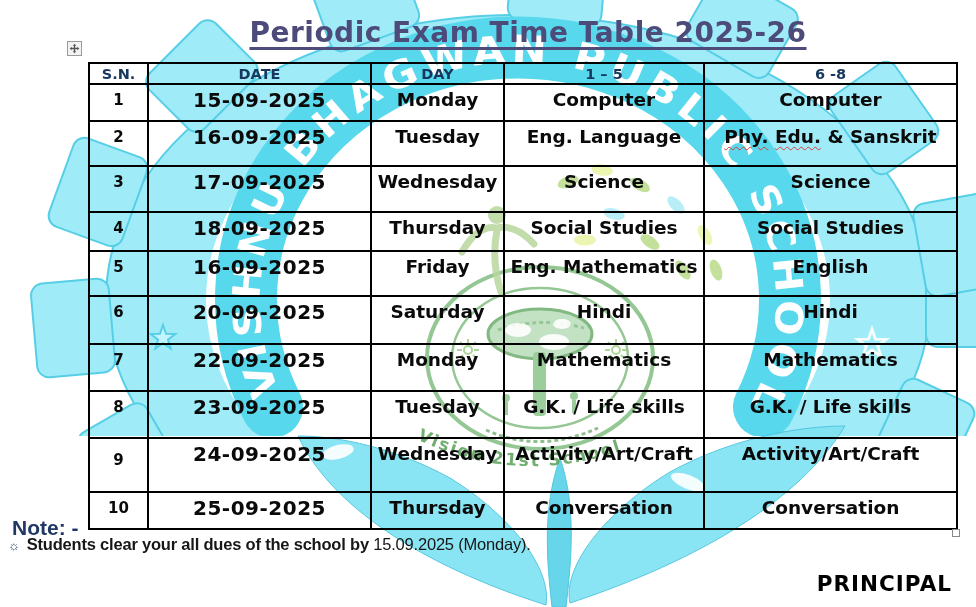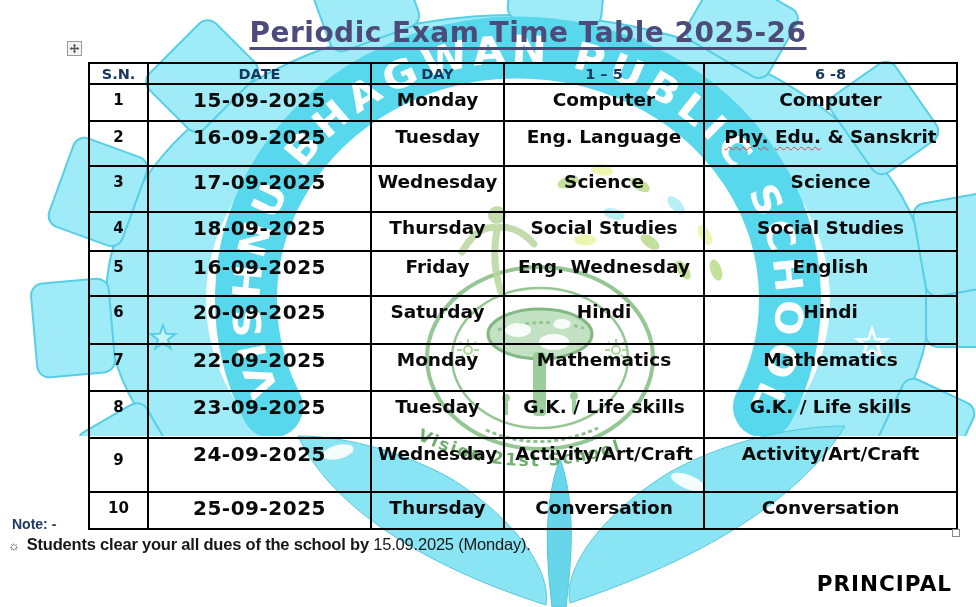--- a/index.html
+++ b/index.html
@@ -33,21 +33,21 @@
   .tt tbody tr:nth-child(7) td{height:47px;}
   .tt tbody tr:nth-child(8) td{height:47px;}
   .tt tbody tr:nth-child(9) td{height:54px;}
   .tt tbody tr:nth-child(10) td{height:37px;}
   .tt tbody tr:nth-child(9) td:nth-child(1){padding-top:13px;}
 
   .squiggle{text-decoration-line:underline;text-decoration-style:wavy;
             text-decoration-color:var(--squiggle-red,#e03a3a);
             text-decoration-thickness:1px;text-underline-offset:3px;}
 
-  .note-label{position:absolute;left:12px;top:516px;font-size:14px;font-weight:bold;
+  .note-label{position:absolute;left:12px;top:516px;font-size:21px;font-weight:bold;
             color:var(--note-label,#1f3864);font-family:"Liberation Sans",sans-serif;}
   .notes{position:absolute;left:8px;top:535px;font-family:"Liberation Sans",sans-serif;
             color:#171717;font-size:16.5px;font-weight:600;letter-spacing:-.2px;line-height:19px;}
   .note-line{white-space:nowrap;}
   .bullet{color:#3a4e6e;font-size:13px;margin-right:7px;font-weight:normal;}
   .nb{font-weight:normal;}
 
   .principal{position:absolute;right:24px;top:571px;font-size:21.5px;font-weight:bold;
             color:#000;letter-spacing:1px;}
 </style>
@@ -197,21 +197,21 @@
           <td>4</td>
           <td>18-09-2025</td>
           <td>Thursday</td>
           <td>Social Studies</td>
           <td>Social Studies</td>
         </tr>
         <tr>
           <td>5</td>
           <td>16-09-2025</td>
           <td>Friday</td>
-          <td>Eng. Wednesday</td>
+          <td>Eng. Mathematics</td>
           <td>English</td>
         </tr>
         <tr>
           <td>6</td>
           <td>20-09-2025</td>
           <td>Saturday</td>
           <td>Hindi</td>
           <td>Hindi</td>
         </tr>
         <tr>

